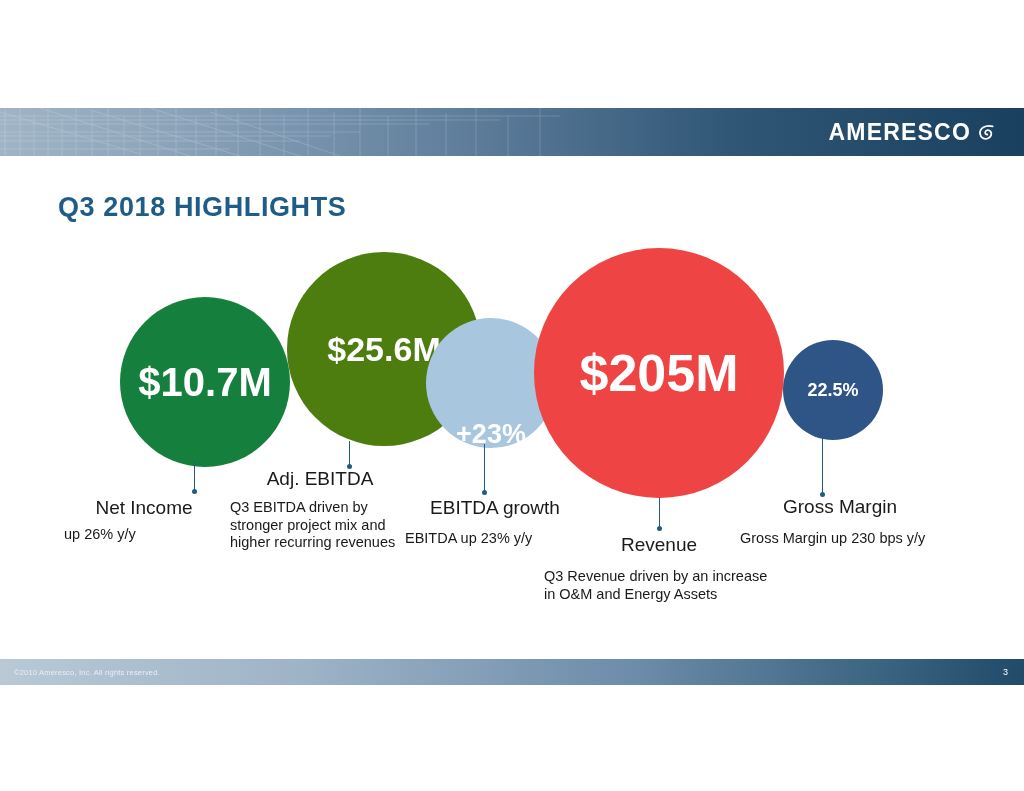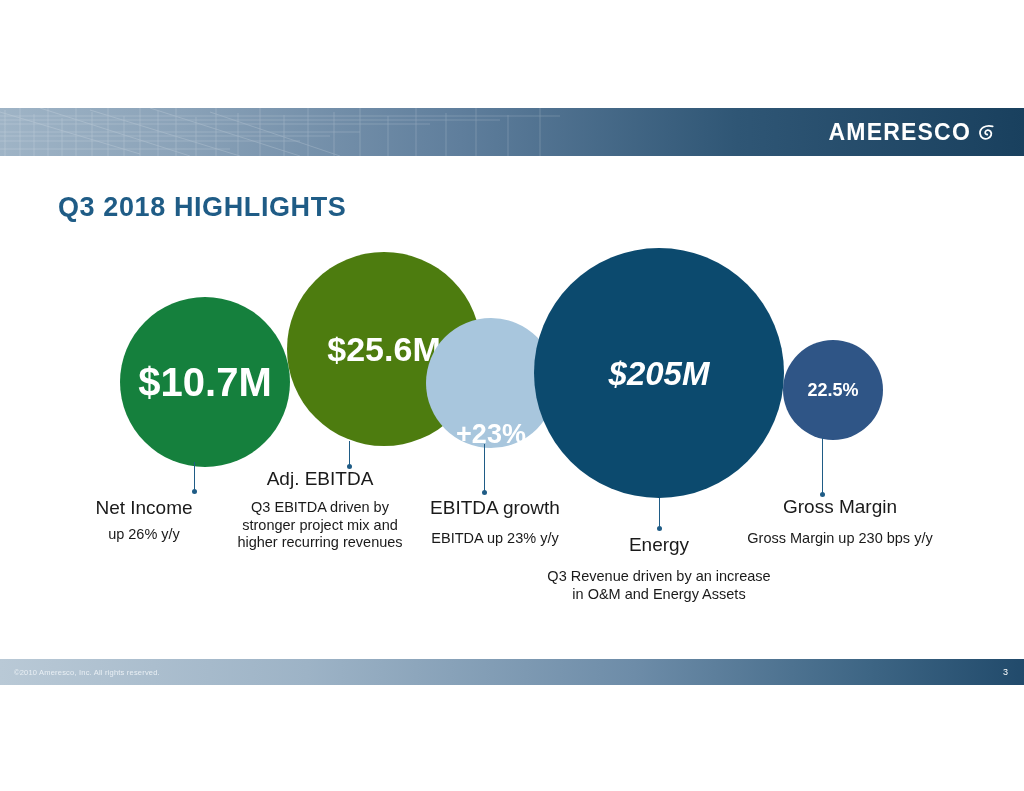--- a/index.html
+++ b/index.html
@@ -107,21 +107,21 @@
   
   .cap-label {
     position: absolute;
     text-align: center;
     color: #1a1a1a;
     font-size: 19px;
     white-space: nowrap;
   }
   .cap-sub {
     position: absolute;
-    text-align: center;
+    text-align: left;
     color: #1a1a1a;
     font-size: 14.5px;
     line-height: 1.22;
   }
 
   
   #footer-band {
     position: absolute;
     left: 0;
     top: 659px;
@@ -185,26 +185,26 @@
       <div class="conn-dot" style="left: 347px; top: 464px;"></div>
       <div class="cap-label" style="left: 170px; top: 468px; width: 300px; text-align: center;">Adj. EBITDA</div>
       <div class="cap-sub" style="left: 230px; top: 499px; width: 180px;">Q3 EBITDA driven by stronger project mix and higher recurring revenues</div>
       <div class="bubble" style="width: 130px; height: 130px; left: 426px; top: 318px; background: rgb(168, 198, 221); font-size: 27px; align-items: flex-end;">
         <span>+23%</span>
       </div>
       <div class="connector" style="left: 484px; top: 444px; height: 48px;"></div>
       <div class="conn-dot" style="left: 482px; top: 490px;"></div>
       <div class="cap-label" style="left: 345px; top: 497px; width: 300px;">EBITDA growth</div>
       <div class="cap-sub" style="left: 405px; top: 530px; width: 180px;">EBITDA up 23% y/y</div>
-      <div class="bubble" style="width: 250px; height: 250px; left: 534px; top: 248px; background: #0c4a6e; font-size: 33px; font-style: italic;">
+      <div class="bubble" style="width: 250px; height: 250px; left: 534px; top: 248px; background: #ef4444; font-size: 52px;">
         <span>$205M</span>
       </div>
       <div class="connector" style="left: 659px; top: 498px; height: 30px;"></div>
       <div class="conn-dot" style="left: 657px; top: 526px;"></div>
-      <div class="cap-label" style="left: 509px; top: 534px; width: 300px;">Energy</div>
+      <div class="cap-label" style="left: 509px; top: 534px; width: 300px;">Revenue</div>
       <div class="cap-sub" style="left: 544px; top: 568px; width: 230px;">Q3 Revenue driven by an increase in O&amp;M and Energy Assets</div>
       <div class="bubble" style="width: 100px; height: 100px; left: 783px; top: 340px; background: rgb(47, 85, 134); font-size: 18px;">
         <span>22.5%</span>
       </div>
       <div class="connector" style="left: 822px; top: 438px; height: 56px;"></div>
       <div class="conn-dot" style="left: 820px; top: 492px;"></div>
       <div class="cap-label" style="left: 690px; top: 496px; width: 300px;">Gross Margin</div>
       <div class="cap-sub" style="left: 740px; top: 530px; width: 200px;">Gross Margin up 230 bps y/y</div>
     </div>
 

